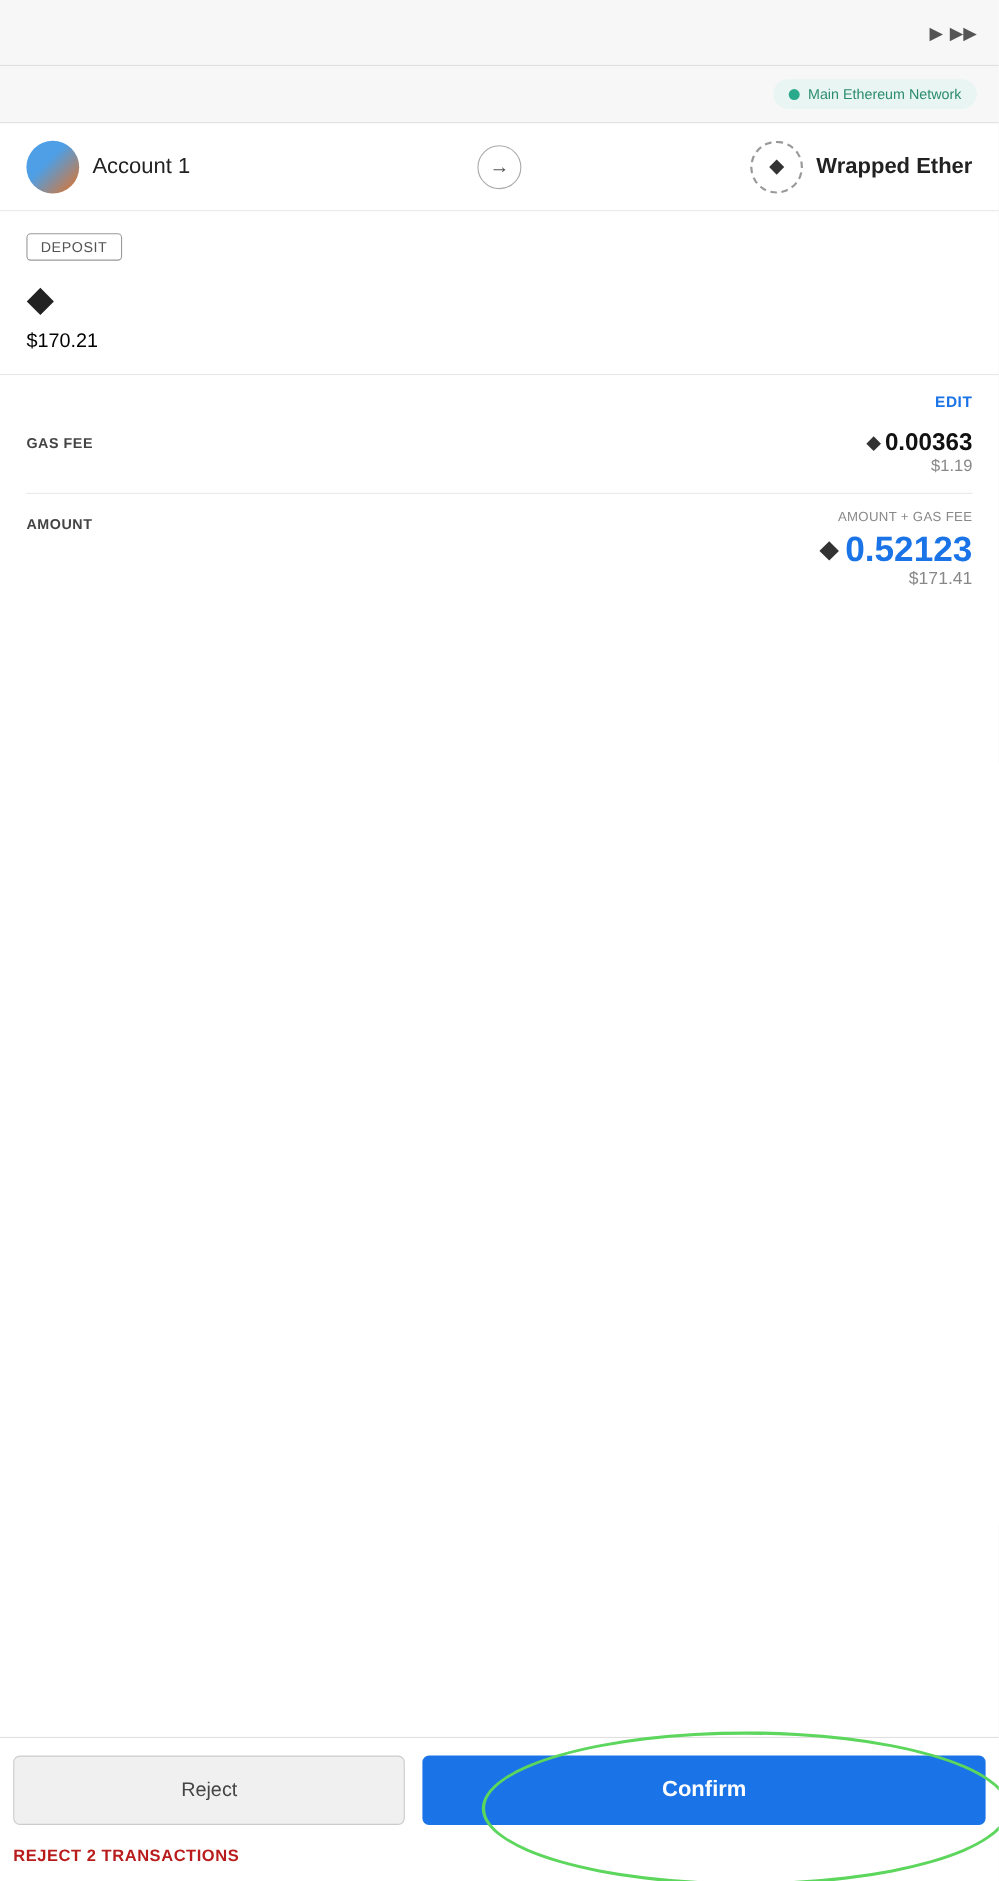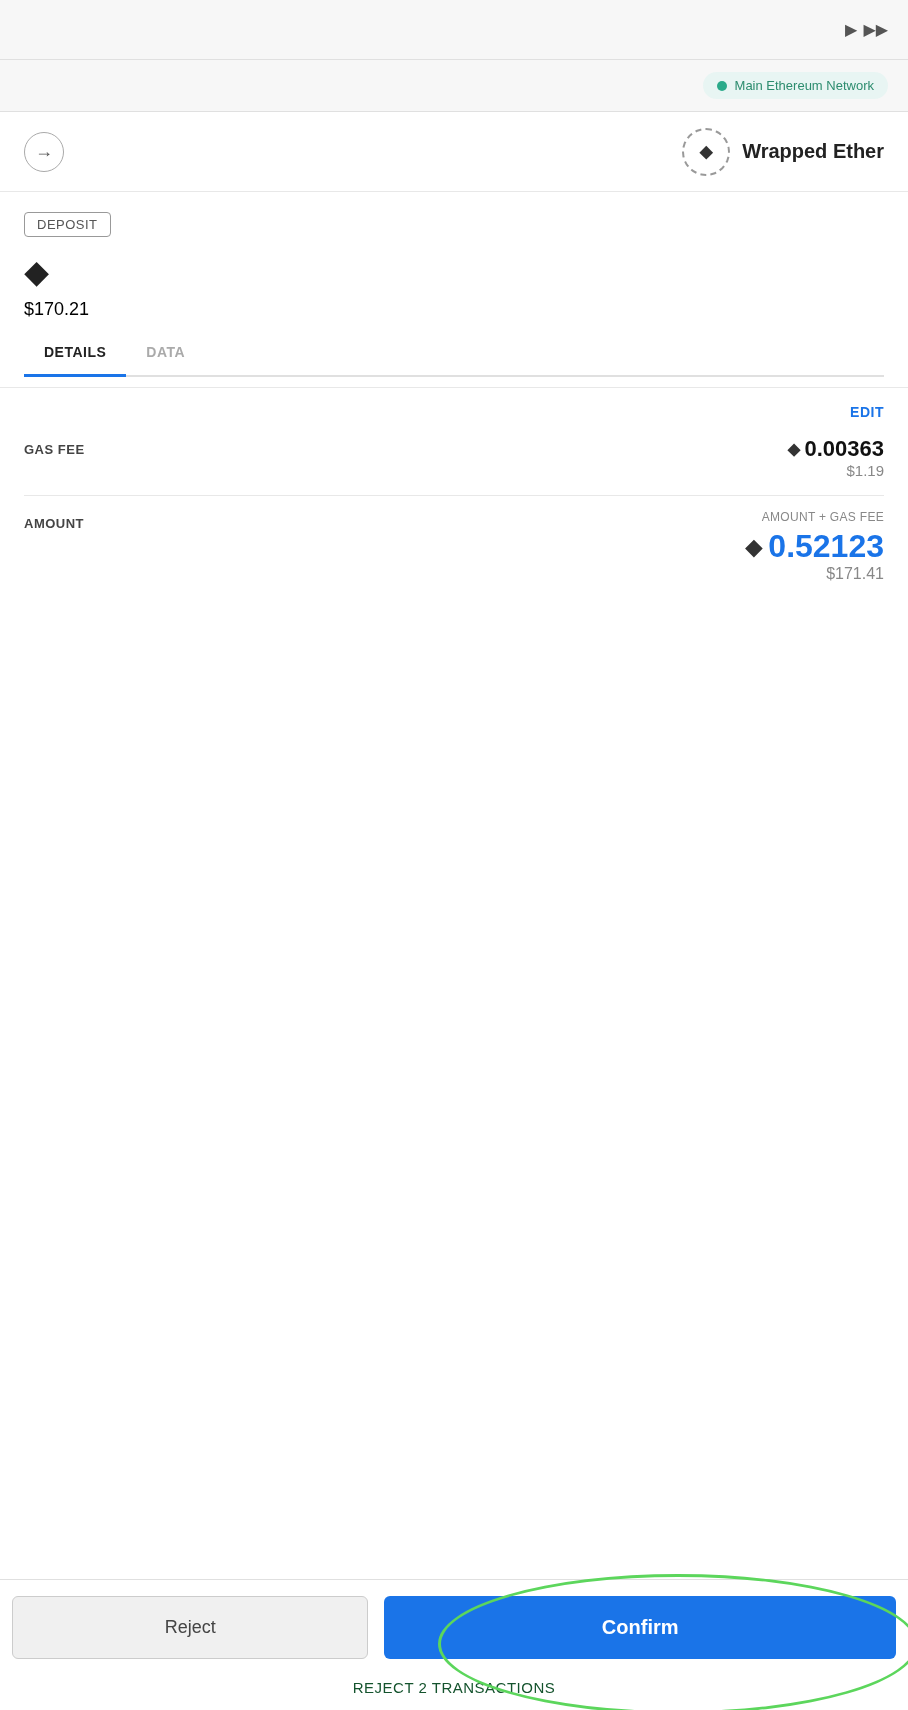--- a/index.html
+++ b/index.html
@@ -344,24 +344,24 @@
       right: -22px;
       top: -22px;
       width: 480px;
       height: 140px;
       border: 3px solid #5cd65c;
       border-radius: 50%;
       pointer-events: none;
     }
 
     .reject-all-link {
-      text-align: center;
-      color: #14532d;
+      text-align: left;
+      color: #b91c1c;
       font-size: 15px;
-      font-weight: 400;
+      font-weight: 700;
       letter-spacing: 0.5px;
       cursor: pointer;
       padding: 8px 0 4px;
     }
 
     
     .spacer { flex: 1; }
   </style>
 </head>
 <body>
@@ -377,41 +377,41 @@
   </div>
 
   <div class="network-bar">
     <div class="network-badge">
       <div class="network-dot"></div>
       <span>Main Ethereum Network</span>
     </div>
   </div>
 
   <div class="account-row">
+    <div class="account-left">
+      <div class="account-avatar"></div>
+      <span class="account-name">Account 1</span>
+    </div>
     <div class="arrow-circle">→</div>
     <div class="account-right">
       <div class="token-icon-wrap">
         <span class="eth-diamond-small">⬥</span>
       </div>
       <span class="token-name">Wrapped Ether</span>
     </div>
   </div>
 
   <div class="transaction-section">
     <div class="deposit-badge">DEPOSIT</div>
     <div class="amount-row">
       <span class="eth-diamond-large">⬥</span>
     </div>
     <div class="amount-usd">$170.21</div>
 
     
-    <div class="tabs-row">
-      <div class="tab active">DETAILS</div>
-      <div class="tab">DATA</div>
-    </div>
   </div>
 
   <div class="details-section">
     <div class="edit-link">
       <button class="edit-btn">EDIT</button>
     </div>
 
     <div class="fee-row">
       <span class="fee-label">GAS FEE</span>
       <div class="fee-values">

